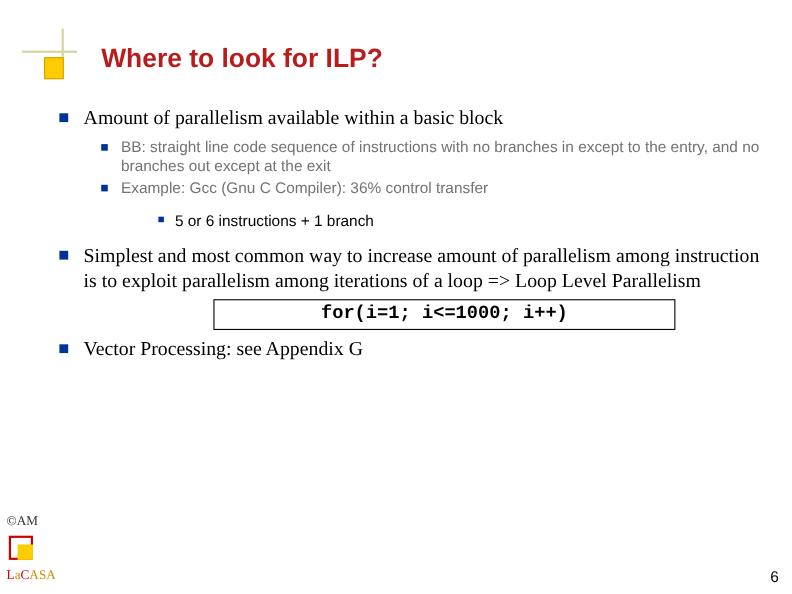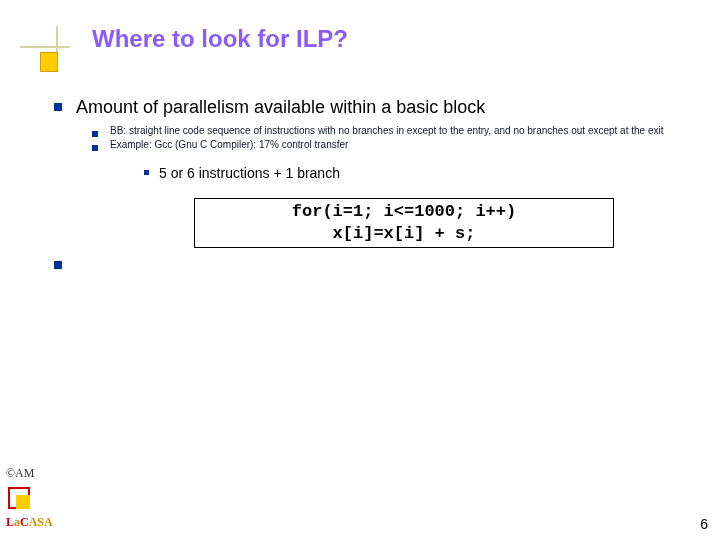--- a/index.html
+++ b/index.html
@@ -38,38 +38,38 @@
     position: absolute;
     top: 6px;
     left: 20px;
     width: 18px;
     height: 20px;
     background: #ffcc00;
     border: 1px solid #d4a000;
   }
   .title {
     position: absolute;
-    top: 25px;
+    top: 40px;
     left: 92px;
     font-size: 24px;
     font-weight: bold;
-    color: #8b5cf6;
+    color: #b91c1c;
   }
   .content {
     position: absolute;
     top: 96px;
     left: 54px;
     right: 22px;
   }
   .b1 { display: flex; margin-bottom: 6px; }
   .b1 .sq { flex: 0 0 8px; height: 8px; background: #003399; margin-top: 7px; margin-right: 14px; }
-  .b1 .tx { font-size: 18px; color: #000; line-height: 1.25; }
+  .b1 .tx { font-size: 18px; color: #000; line-height: 1.25; font-family: Liberation Serif, serif; }
   .b2 { display: flex; margin-bottom: 2px; margin-left: 38px; }
   .b2 .sq { flex: 0 0 6px; height: 6px; background: #003399; margin-top: 6px; margin-right: 12px; }
-  .b2 .tx { font-size: 10px; color: #0f172a; line-height: 1.25; }
+  .b2 .tx { font-size: 14px; color: #737373; line-height: 1.25; }
   .b3 { display: flex; margin-bottom: 2px; margin-left: 90px; }
   .b3 .sq { flex: 0 0 5px; height: 5px; background: #003399; margin-top: 6px; margin-right: 10px; }
   .b3 .tx { font-size: 14px; color: #000; line-height: 1.3; }
   .codebox {
     margin-left: 140px;
     margin-top: 4px;
     margin-bottom: 6px;
     width: 420px;
     border: 1.5px solid #000;
     padding: 2px 8px;
@@ -95,21 +95,21 @@
     position: relative;
     width: 28px;
     height: 28px;
     margin-bottom: 2px;
   }
   .logo-red { position: absolute; top: 2px; left: 2px; width: 22px; height: 22px; border: 2px solid #cc0000; }
   .logo-yel { position: absolute; top: 10px; left: 10px; width: 14px; height: 14px; background: #ffcc00; }
   .lacasa {
     font-family: "Comic Sans MS", cursive;
     font-size: 12px;
-    font-weight: bold;
+    font-weight: normal;
   }
   .lc-l { color: #cc0000; }
   .lc-a { color: #c89000; }
   .lc-c { color: #cc0000; }
   .lc-s { color: #c89000; }
   .pagenum {
     position: absolute;
     right: 12px;
     bottom: 8px;
     font-size: 14px;
@@ -134,40 +134,44 @@
     <div class="sq"></div>
     <div class="tx">Amount of parallelism available within a basic block</div>
   </div>
 
   <div class="b2">
     <div class="sq"></div>
     <div class="tx">BB: straight line code sequence of instructions with no branches in except to the entry, and no branches out except at the exit</div>
   </div>
   <div class="b2">
     <div class="sq"></div>
-    <div class="tx">Example: Gcc (Gnu C Compiler): 17% control transfer</div>
+    <div class="tx">Example: Gcc (Gnu C Compiler): 36% control transfer</div>
   </div>
 
   <div class="gap"></div>
 
   <div class="b3">
     <div class="sq"></div>
     <div class="tx">5 or 6 instructions + 1 branch</div>
   </div>
 
   <div class="gap"></div>
 
+  <div class="b1">
+    <div class="sq"></div>
+    <div class="tx">Simplest and most common way to increase amount of parallelism among instruction is to exploit parallelism among iterations of a loop =&gt; Loop Level Parallelism</div>
+  </div>
 
   <div class="codebox">
     <div class="cl">for(i=1; i&lt;=1000; i++)</div>
-    <div class="cl">x[i]=x[i] + s;</div>
   </div>
 
   <div class="b1">
     <div class="sq"></div>
+    <div class="tx">Vector Processing: see Appendix G</div>
   </div>
 
 </div>
 
 <div class="footer-left">
   <div class="am">©AM</div>
   <div class="logo">
     <div class="logo-red"></div>
     <div class="logo-yel"></div>
   </div>

